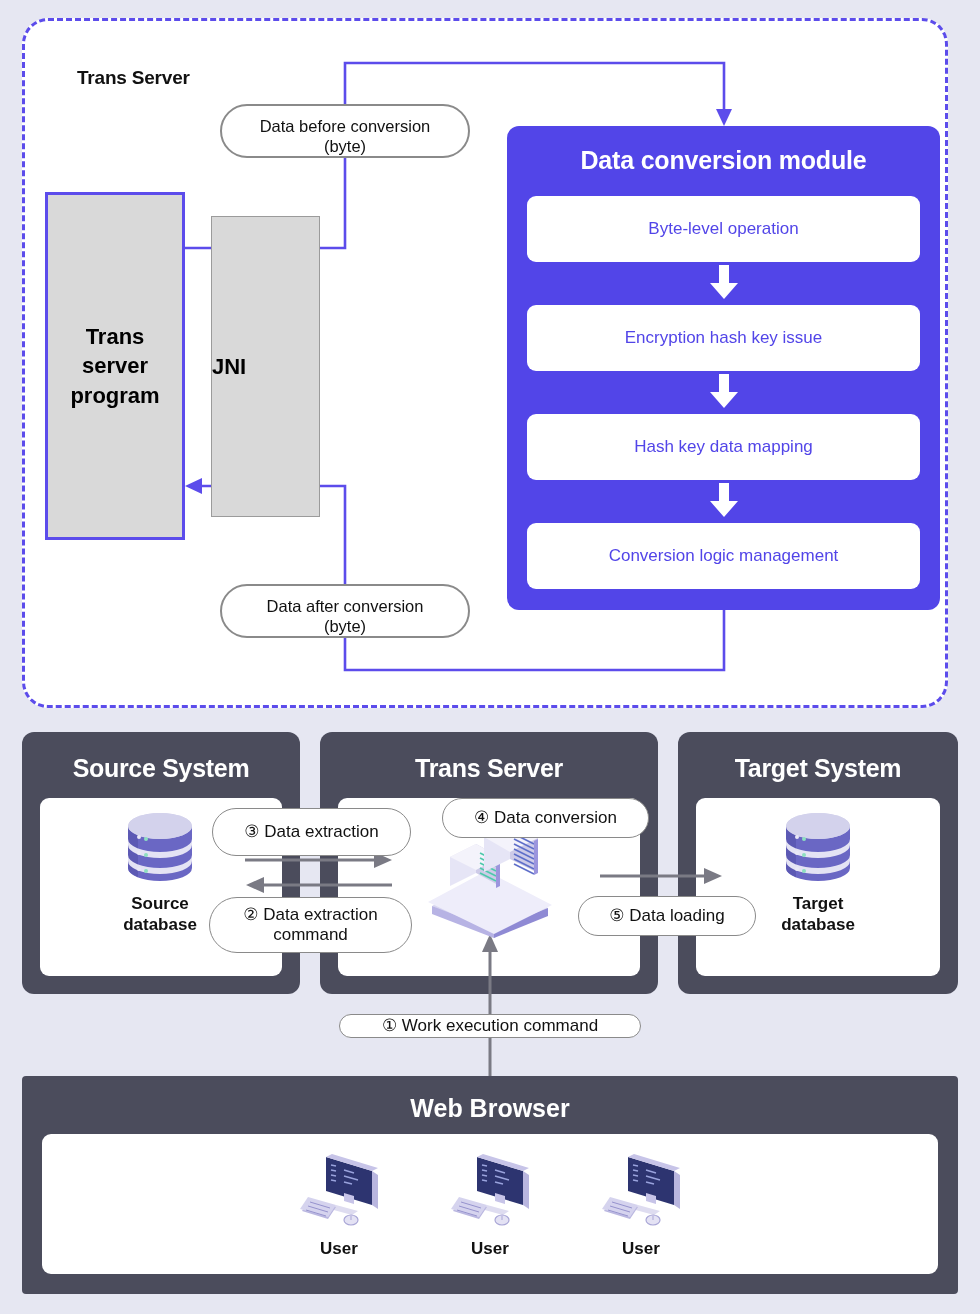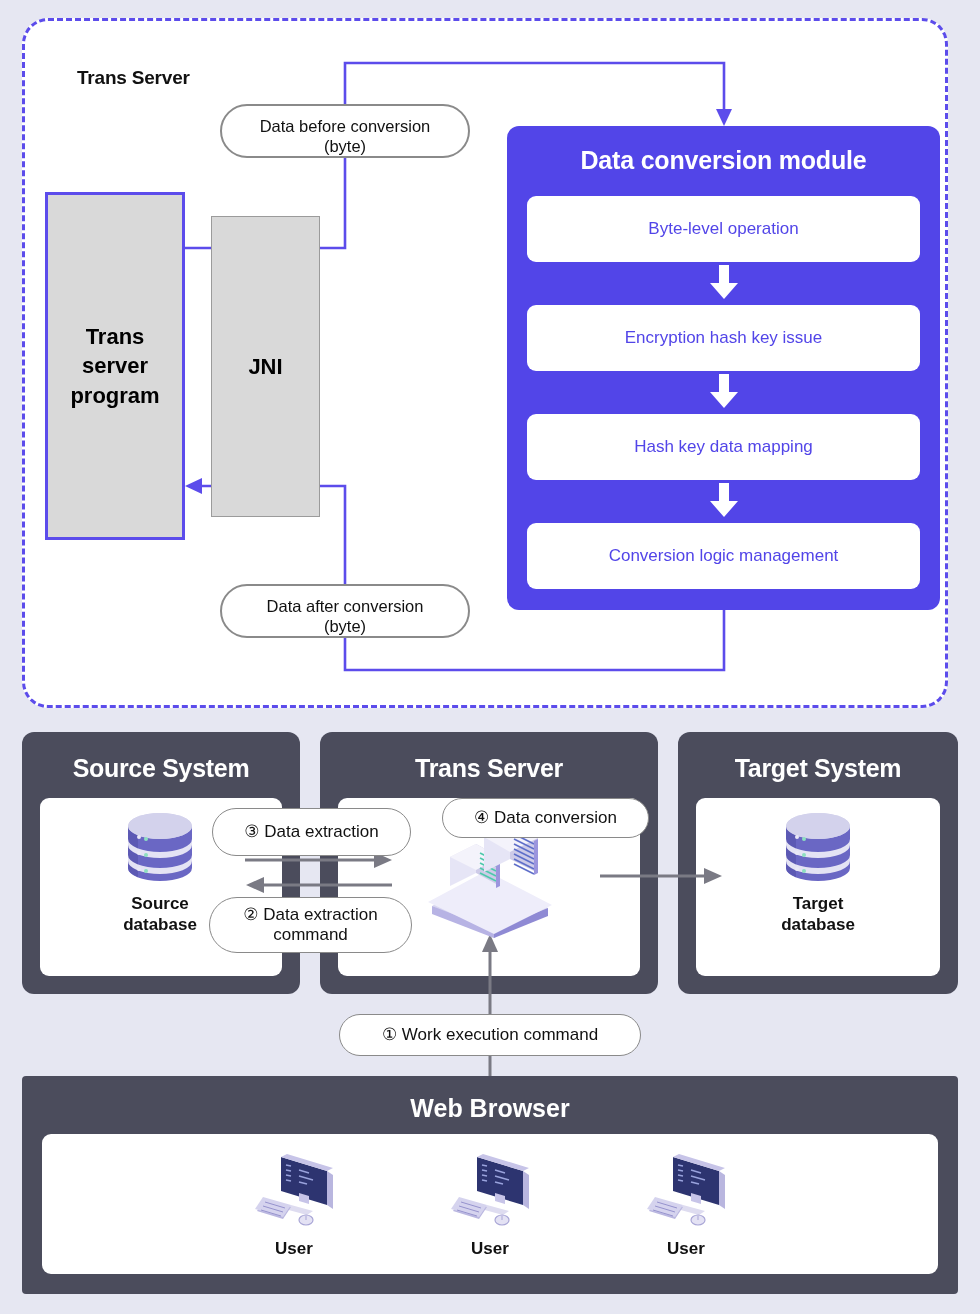--- a/index.html
+++ b/index.html
@@ -70,21 +70,20 @@
   
   .jni-box {
     position: absolute;
     left: 211px; top: 216px;
     width: 109px; height: 301px;
     background: #d9d9d9;
     border: 1px solid #9b9b9b;
     box-sizing: border-box;
     display: flex;
     align-items: center;
-    justify-content: center;
   }
   .jni-box .lbl {
     font-size: 22px;
     font-weight: bold;
     color: #000;
   }
 
   
   .pill {
     position: absolute;
@@ -205,21 +204,21 @@
   }
   .panel-web .sys-inner {
     position: absolute;
     left: 20px; right: 20px;
     top: 58px; bottom: 20px;
     background: #ffffff;
     border-radius: 9px;
     display: flex;
     align-items: center;
     justify-content: center;
-    gap: 100px;
+    gap: 55px;
   }
   .user-cell {
     display: flex;
     flex-direction: column;
     align-items: center;
     width: 96px;
   }
   .user-cell .u-label {
     margin-top: 4px;
     font-size: 17px;
@@ -264,21 +263,21 @@
     color: #111;
     font-size: 17px;
     box-sizing: border-box;
     z-index: 9;
     line-height: 1.16;
   }
   .fp-extract  { left: 212px; top: 808px; width: 199px; height: 48px; }
   .fp-command  { left: 209px; top: 897px; width: 203px; height: 56px; }
   .fp-conv     { left: 442px; top: 798px; width: 207px; height: 40px; }
   .fp-load     { left: 578px; top: 896px; width: 178px; height: 40px; }
-  .fp-work     { left: 339px; top: 1014px; width: 302px; height: 42px; font-size: 17px; }
+  .fp-work     { left: 339px; top: 1014px; width: 302px; height: 24px; font-size: 17px; }
 </style>
 </head>
 <body>
 
 <div class="stage">
 
   <div class="trans-server-panel">
     <div class="panel-title">Trans Server</div>
   </div>
 
@@ -438,20 +437,23 @@
   </div>
 
   <div class="fpill fp-extract">
     <span>③ Data extraction</span>
   </div>
   <div class="fpill fp-command">
     <span>② Data extraction<br>command</span>
   </div>
   <div class="fpill fp-conv">
     <span>④ Data conversion</span>
+  </div>
+  <div class="fpill fp-load">
+    <span>⑤ Data loading</span>
   </div>
   <div class="fpill fp-work">
     <span>① Work execution command</span>
   </div>
 
   <div class="panel-web">
     <div class="sys-title">Web Browser</div>
     <div class="sys-inner">
 
       <div class="user-cell">

